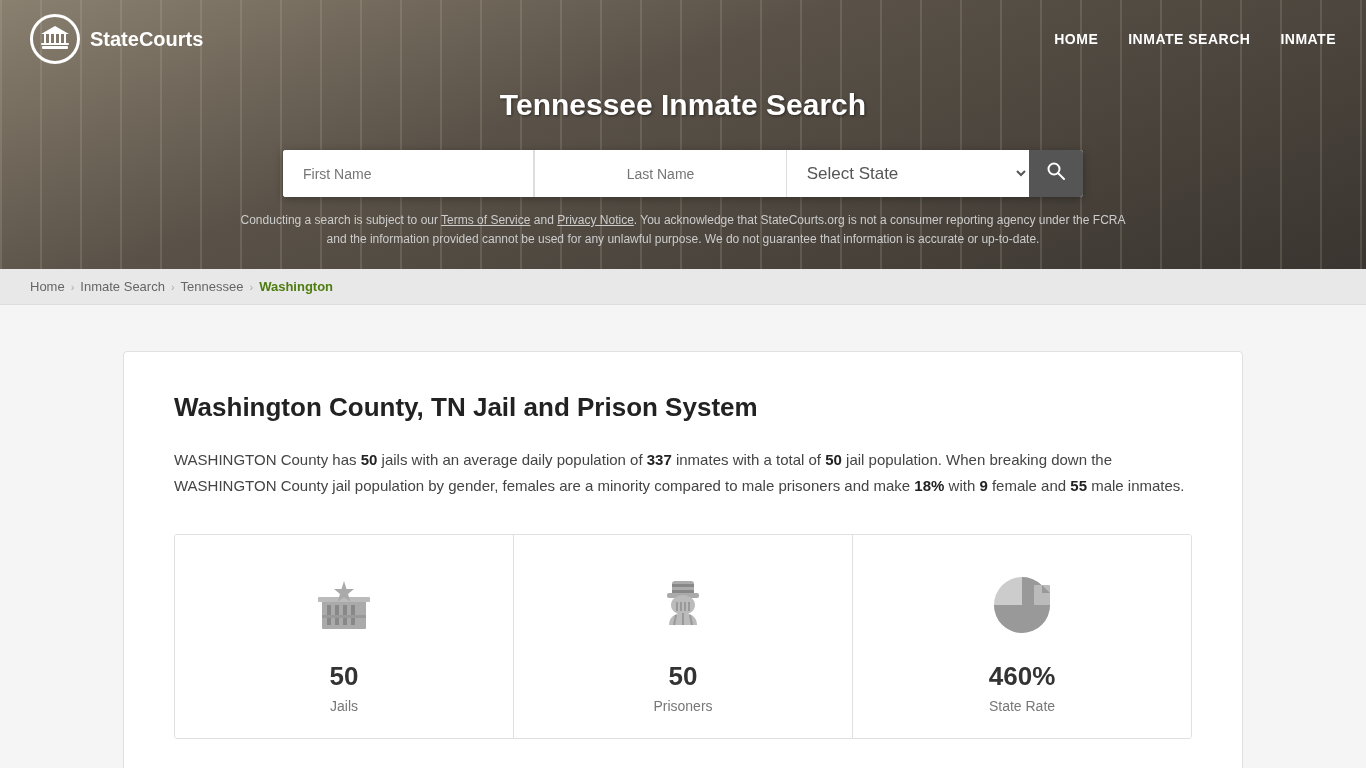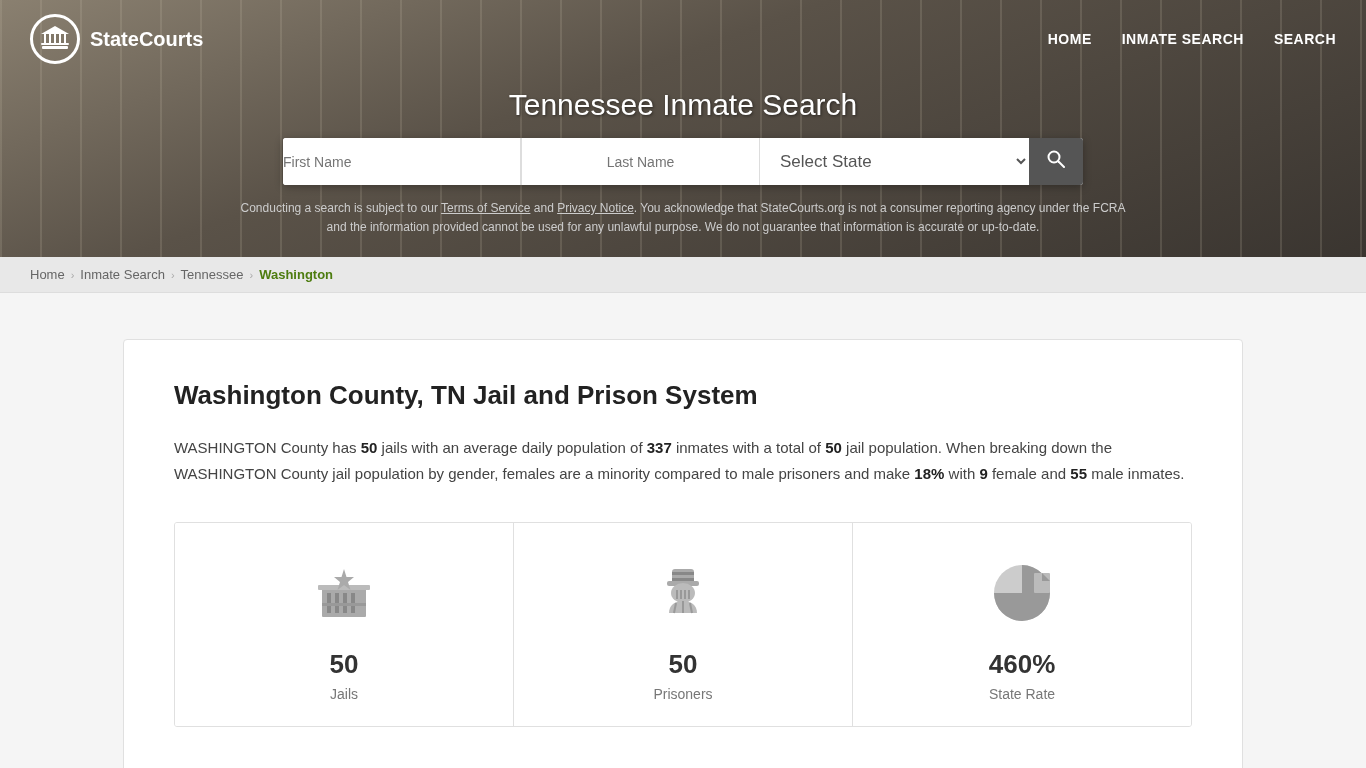--- a/index.html
+++ b/index.html
@@ -58,36 +58,36 @@
       font-size: 14px; font-weight: bold; letter-spacing: 0.5px;
       cursor: pointer;
     }
 
     
     .search-section {
       text-align: center;
       padding: 10px 20px 20px;
     }
     .hero-title {
-      color: #fff; font-size: 30px; font-weight: normal;
-      margin-bottom: 16px;
+      color: #fff; font-size: 30px; font-weight: bold;
+      margin-bottom: 28px;
       text-shadow: 1px 1px 3px rgba(0,0,0,0.5);
     }
     .search-bar {
       display: flex;
       max-width: 800px;
       margin: 0 auto;
       background: #fff;
       border-radius: 3px;
       overflow: hidden;
       box-shadow: 0 2px 8px rgba(0,0,0,0.3);
     }
     .search-bar input[type="text"] {
       flex: 1;
-      padding: 12px 0;
+      padding: 12px 20px;
       border: none; outline: none;
       font-size: 14px; color: #999;
       border-right: 1px solid #ddd;
     }
     .search-bar select {
       flex: 1;
       padding: 12px 16px;
       border: none; outline: none;
       font-size: 17px; color: #555;
       background: #fff;
@@ -198,21 +198,21 @@
             <line x1="20" y1="19" x2="20" y2="10" stroke="white" stroke-width="2"></line>
             <line x1="25" y1="19" x2="25" y2="10" stroke="white" stroke-width="2"></line>
             <polygon points="15,2 1,10 29,10" fill="white"></polygon>
           </svg>
         </div>
         <span class="logo-text">StateCourts</span>
       </a>
       <div class="nav-links">
         <a class="nav-link" href="#">HOME</a>
         <a class="nav-link" href="#">INMATE SEARCH</a>
-        <a class="nav-link" href="#">SEARCH</a>
+        <a class="nav-link" href="#">INMATE</a>
       </div>
     </nav>
 
     <div class="search-section">
       <h1 class="hero-title">Tennessee Inmate Search</h1>
       <div class="search-bar">
         <input type="text" placeholder="First Name" style="">
         <input type="text" style="border-left: 1px solid rgb(221, 221, 221); text-align: center;" placeholder="Last Name">
         <select id="state-select">
         <option value="Select State">Select State</option><option value="Alabama">Alabama</option><option value="Alaska">Alaska</option><option value="Arizona">Arizona</option><option value="Arkansas">Arkansas</option><option value="California">California</option><option value="Colorado">Colorado</option><option value="Connecticut">Connecticut</option><option value="Delaware">Delaware</option><option value="Florida">Florida</option><option value="Georgia">Georgia</option><option value="Hawaii">Hawaii</option><option value="Idaho">Idaho</option><option value="Illinois">Illinois</option><option value="Indiana">Indiana</option><option value="Iowa">Iowa</option><option value="Kansas">Kansas</option><option value="Kentucky">Kentucky</option><option value="Louisiana">Louisiana</option><option value="Maine">Maine</option><option value="Maryland">Maryland</option><option value="Massachusetts">Massachusetts</option><option value="Michigan">Michigan</option><option value="Minnesota">Minnesota</option><option value="Mississippi">Mississippi</option><option value="Missouri">Missouri</option><option value="Montana">Montana</option><option value="Nebraska">Nebraska</option><option value="Nevada">Nevada</option><option value="New Hampshire">New Hampshire</option><option value="New Jersey">New Jersey</option><option value="New Mexico">New Mexico</option><option value="New York">New York</option><option value="North Carolina">North Carolina</option><option value="North Dakota">North Dakota</option><option value="Ohio">Ohio</option><option value="Oklahoma">Oklahoma</option><option value="Oregon">Oregon</option><option value="Pennsylvania">Pennsylvania</option><option value="Rhode Island">Rhode Island</option><option value="South Carolina">South Carolina</option><option value="South Dakota">South Dakota</option><option value="Tennessee">Tennessee</option><option value="Texas">Texas</option><option value="Utah">Utah</option><option value="Vermont">Vermont</option><option value="Virginia">Virginia</option><option value="Washington">Washington</option><option value="West Virginia">West Virginia</option><option value="Wisconsin">Wisconsin</option><option value="Wyoming">Wyoming</option></select>

